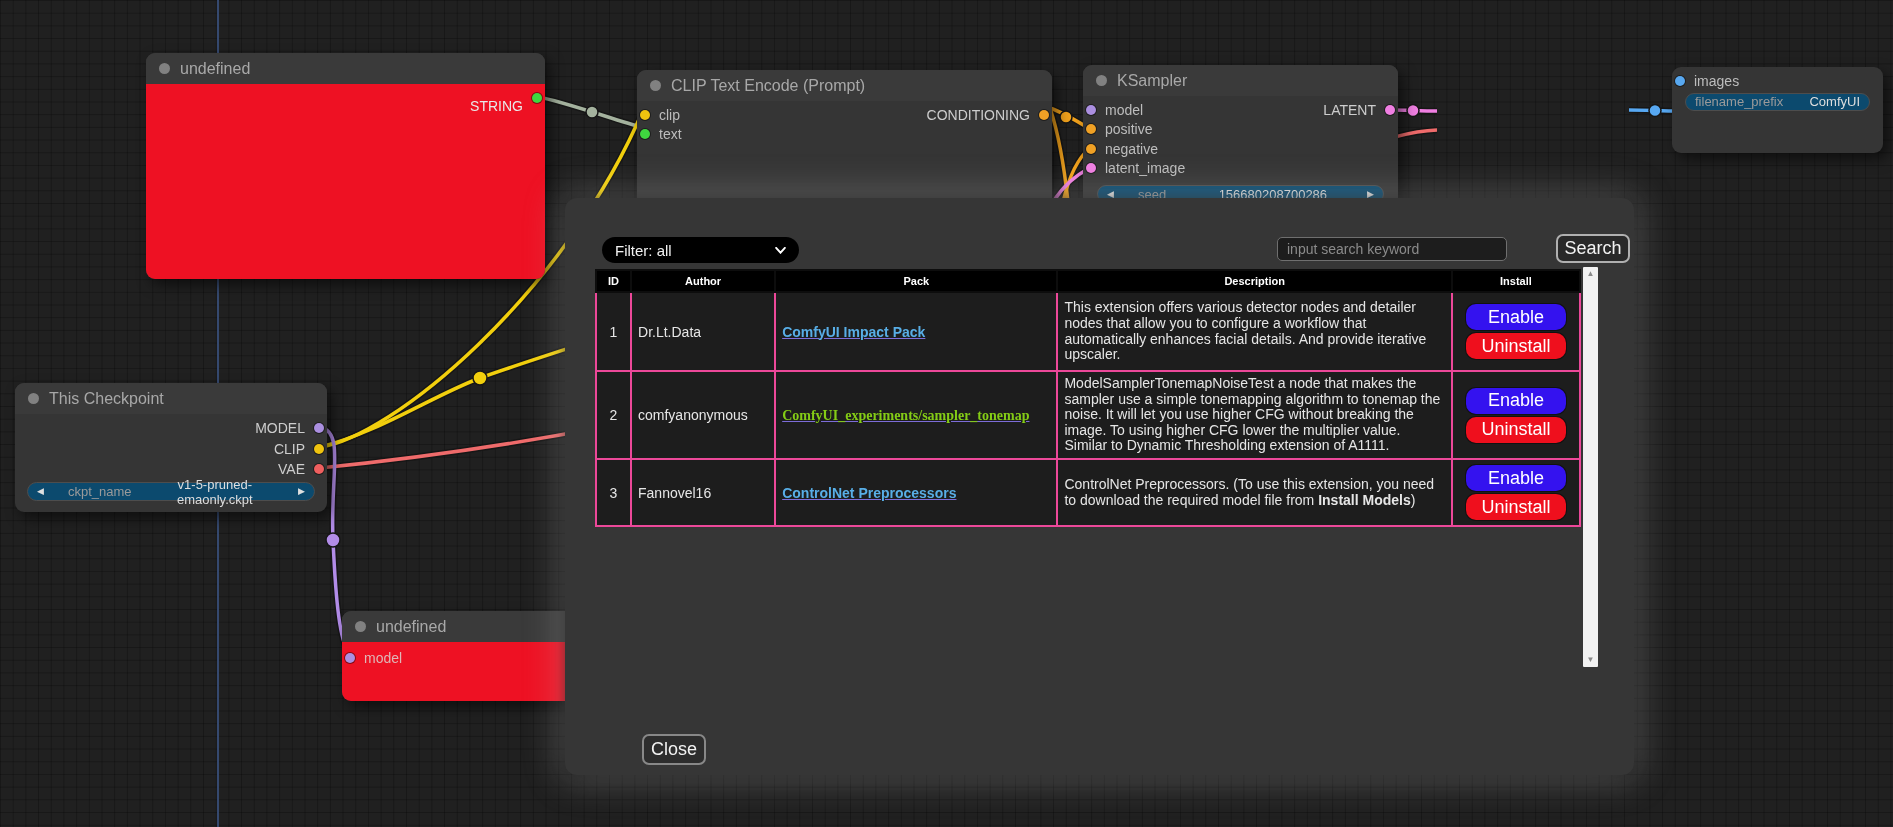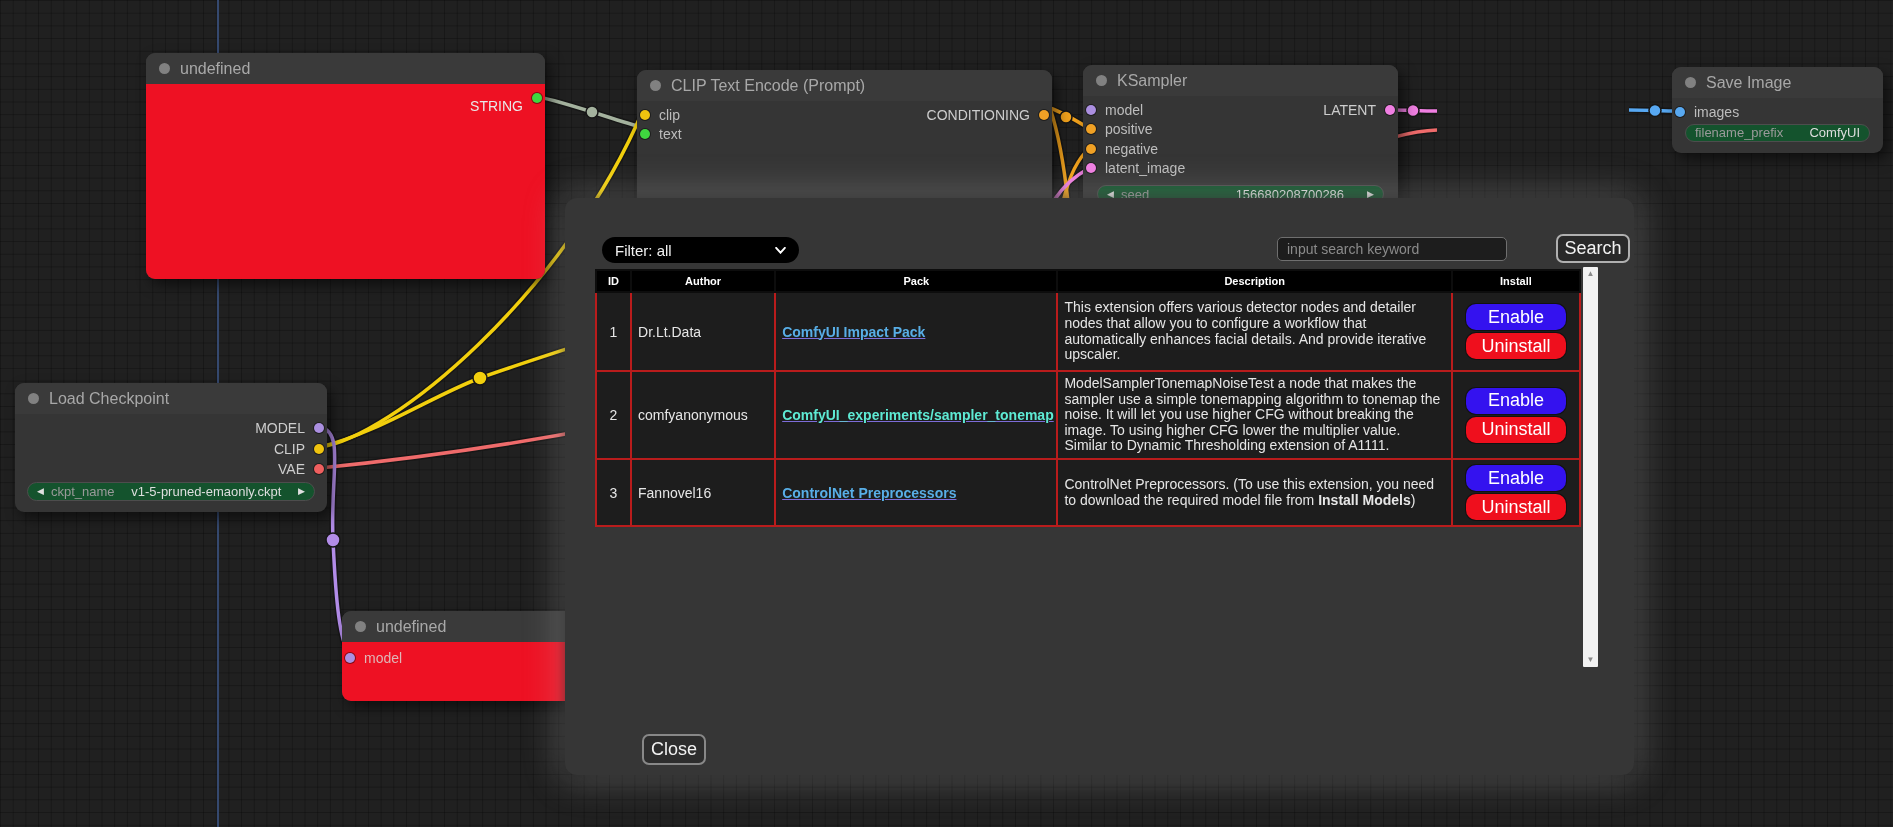--- a/index.html
+++ b/index.html
@@ -24,41 +24,41 @@
   .node-body.red{background:#ee1123;}
   .prow{position:relative;height:19.5px;display:flex;align-items:center;justify-content:space-between;font-size:14px;color:#bdbdbd;padding:0 22px;}
   .plabel.out{margin-left:auto;color:#cdcdcd;}
   .plabel.onred{color:#e9e9e9;margin-top:16px;}
   .plabel.onred-in{color:#dfb7b7;}
   .pdot{position:absolute;top:50%;margin-top:-5px;width:10px;height:10px;border-radius:50%;box-shadow:0 0 0 1px rgba(0,0,0,.45);}
   .pdot.in{left:3px;}
   .pdot.out{right:3px;}
   .c-green{background:#3fd73f;} .c-yellow{background:#efc30f;} .c-orange{background:#f0a125;}
   .c-purple{background:#ab8fe0;} .c-pink{background:#f07fe2;} .c-salmon{background:#ef5f5f;} .c-blue{background:#58a8f0;}
-  .widget{height:18px;background:#14532d;border:1px solid #4d4d4d;border-radius:10px;display:flex;align-items:center;font-size:13px;color:#9a9a9a;padding:0 9px;gap:7px;}
+  .widget{height:18px;background:#0c4a6e;border:1px solid #4d4d4d;border-radius:10px;display:flex;align-items:center;font-size:13px;color:#9a9a9a;padding:0 9px;gap:24px;}
   .widget .arr{color:#e0e0e0;font-size:9px;line-height:1;}
   .widget .wval{color:#dedede;}
   .widget .grow-c{flex:1;text-align:center;color:#dedede;}
   .widget .grow-r{flex:1;text-align:right;padding-right:16px;color:#dedede;}
 
   
   .modal{position:absolute;left:565px;top:198px;width:1069px;height:577px;z-index:10;background:#363636;border-radius:12px;
          box-shadow:0 0 34px 8px rgba(205,205,205,.25), 0 0 12px rgba(0,0,0,.6);}
   .filter-select{position:absolute;left:37px;top:39px;width:197px;height:26px;background:#000;border-radius:13px;display:flex;align-items:center;justify-content:space-between;padding:0 13px;color:#f2f2f2;font-size:15px;cursor:pointer;}
   .chev{width:11px;height:7px;}
   .search-input{position:absolute;left:712px;top:39px;width:230px;height:24px;background:#1d1d1d;border:1px solid #6f6f6f;border-radius:5px;color:#ccc;font-size:14px;padding:0 9px;font-family:"Liberation Sans",sans-serif;}
   .search-input::placeholder{color:#8b8b8b;}
   .btn-plain{background:#292929;border:2px solid #b0b0b0;border-radius:7px;color:#f2f2f2;font-family:"Liberation Sans",sans-serif;cursor:pointer;margin-left:44px;}
   .search-btn{position:absolute;left:947px;top:36px;width:74px;height:29px;font-size:18px;}
   .close-btn{position:absolute;left:33px;top:536px;width:64px;height:31px;font-size:18px;background:#2d2d2d;border:2px solid #888;}
 
   .table-wrap{position:absolute;left:30px;top:71px;width:1003px;height:398px;}
   table.ext{border-collapse:collapse;table-layout:fixed;width:986px;}
   table.ext th{background:#000;color:#fff;font-size:11px;font-weight:bold;height:22px;border:2px solid #0d0d0d;padding:0 2px;}
-  table.ext td{background:#1d1d1d;color:#e6e6e6;font-size:14px;border:2px solid #b91c1c;vertical-align:middle;padding:2px 6px;}
+  table.ext td{background:#1d1d1d;color:#e6e6e6;font-size:14px;border:2px solid #ec4899;vertical-align:middle;padding:2px 6px;}
   td.c-id{text-align:center;}
   td.c-name a{font-weight:bold;text-decoration:underline;text-decoration-color:#7c6cd8;cursor:pointer;font-size:14px;}
   td.c-desc{line-height:15.6px;padding:3px 6px;}
   td.c-install{text-align:center;padding:2px 8px;}
   .ibtn{display:block;width:100px;height:26px;margin:3px auto;border:none;border-radius:10px;color:#fff;font-size:18px;font-family:"Liberation Sans",sans-serif;cursor:pointer;box-shadow:0 0 0 1px rgba(0,0,0,.4);}
   .scrollbar{position:absolute;right:0;top:-2px;width:15px;height:400px;background:#f2f2f2;border-radius:1px;display:flex;flex-direction:column;justify-content:space-between;align-items:center;padding:3px 0;}
   .sb-arrow{color:#8a8a8a;font-size:8px;line-height:8px;}
 </style>
 </head>
 <body>
@@ -164,40 +164,36 @@
         <span class="arr">◀</span>
         <span>seed</span>
         <span class="grow-r">156680208700286</span>
         <span class="arr">▶</span>
       </div>
     </div>
   </div>
 
 
   <div class="node" style="left:1672px;top:67px;width:211px;height:86px;">
-    <div class="node-header">
-      <span class="cdot"></span>
-      <span>Save Image</span>
-    </div>
     <div class="node-body">
       <div class="prow">
         <i class="pdot in c-blue"></i>
         <span class="plabel">images</span>
       </div>
       <div class="widget" style="margin:2px 13px 0;justify-content:space-between;">
         <span>filename_prefix</span>
         <span class="wval">ComfyUI</span>
       </div>
     </div>
   </div>
 
   <div class="node" style="left:15px;top:383px;width:312px;height:129px;">
     <div class="node-header">
       <span class="cdot"></span>
-      <span>Load Checkpoint</span>
+      <span>This Checkpoint</span>
     </div>
     <div class="node-body">
       <div class="prow" style="height:20.4px;">
         <span></span>
         <span class="plabel out">MODEL</span>
         <i class="pdot out c-purple"></i>
       </div>
       <div class="prow" style="height:20.4px;">
         <span></span>
         <span class="plabel out">CLIP</span>
@@ -266,21 +262,21 @@
               <td class="c-name"><a style="color: rgb(88, 174, 230);">ComfyUI Impact Pack</a></td>
               <td class="c-desc"><span>This extension offers various detector nodes and detailer nodes that allow you to configure a workflow that automatically enhances facial details. And provide iterative upscaler.</span></td>
               <td class="c-install">
                 <button class="ibtn" style="background: rgb(52, 18, 239);">Enable</button>
                 <button class="ibtn" style="background: rgb(239, 15, 29);">Uninstall</button>
               </td>
             </tr>
             <tr style="height: 88px;">
               <td class="c-id">2</td>
               <td>comfyanonymous</td>
-              <td class="c-name"><a style="color: #5eead4;">ComfyUI_experiments/sampler_tonemap</a></td>
+              <td class="c-name"><a style="color: #84cc16; font-family: Liberation Serif, serif;">ComfyUI_experiments/sampler_tonemap</a></td>
               <td class="c-desc"><span>ModelSamplerTonemapNoiseTest a node that makes the sampler use a simple tonemapping algorithm to tonemap the noise. It will let you use higher CFG without breaking the image. To using higher CFG lower the multiplier value. Similar to Dynamic Thresholding extension of A1111.</span></td>
               <td class="c-install">
                 <button class="ibtn" style="background: rgb(52, 18, 239);">Enable</button>
                 <button class="ibtn" style="background: rgb(239, 15, 29);">Uninstall</button>
               </td>
             </tr>
             <tr style="height: 66px;">
               <td class="c-id">3</td>
               <td>Fannovel16</td>
               <td class="c-name"><a style="color: rgb(88, 174, 230);">ControlNet Preprocessors</a></td>

